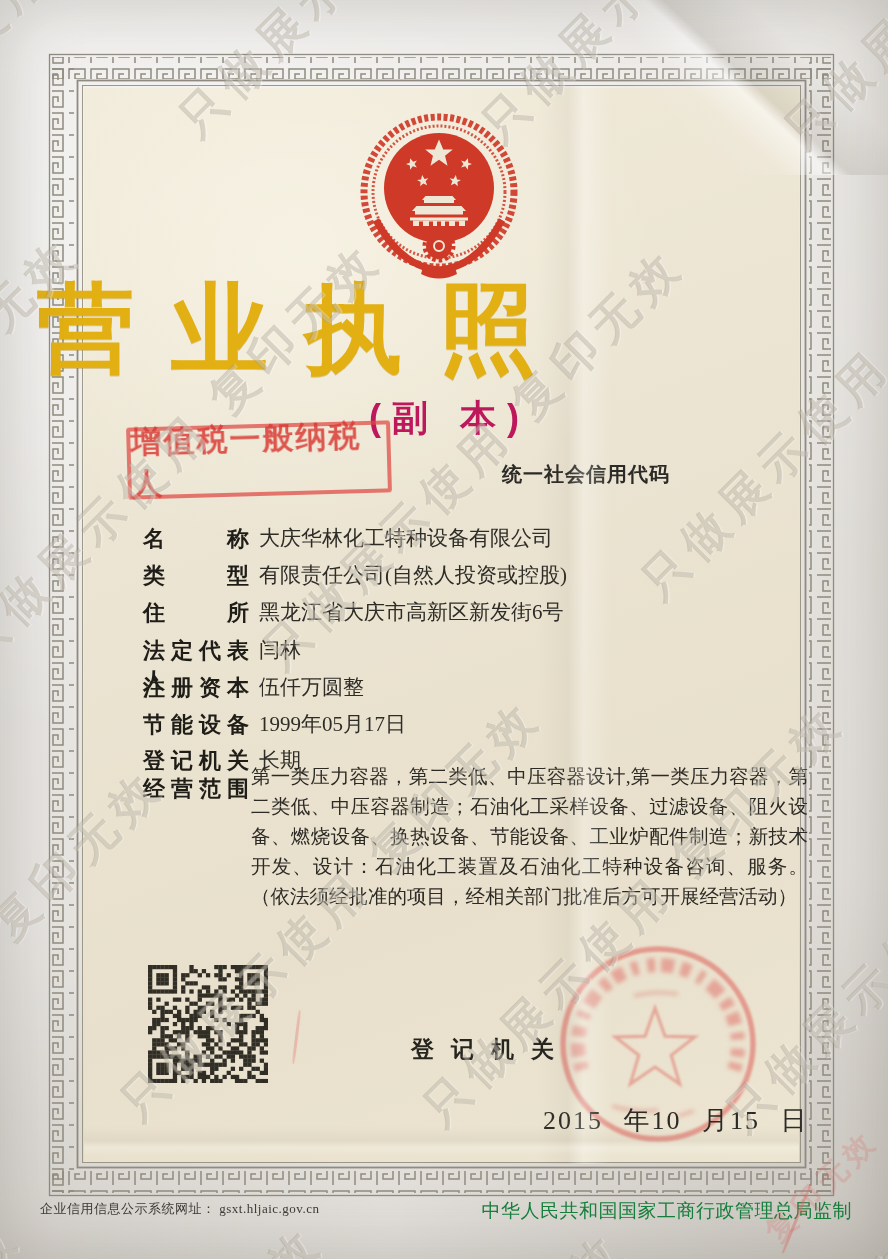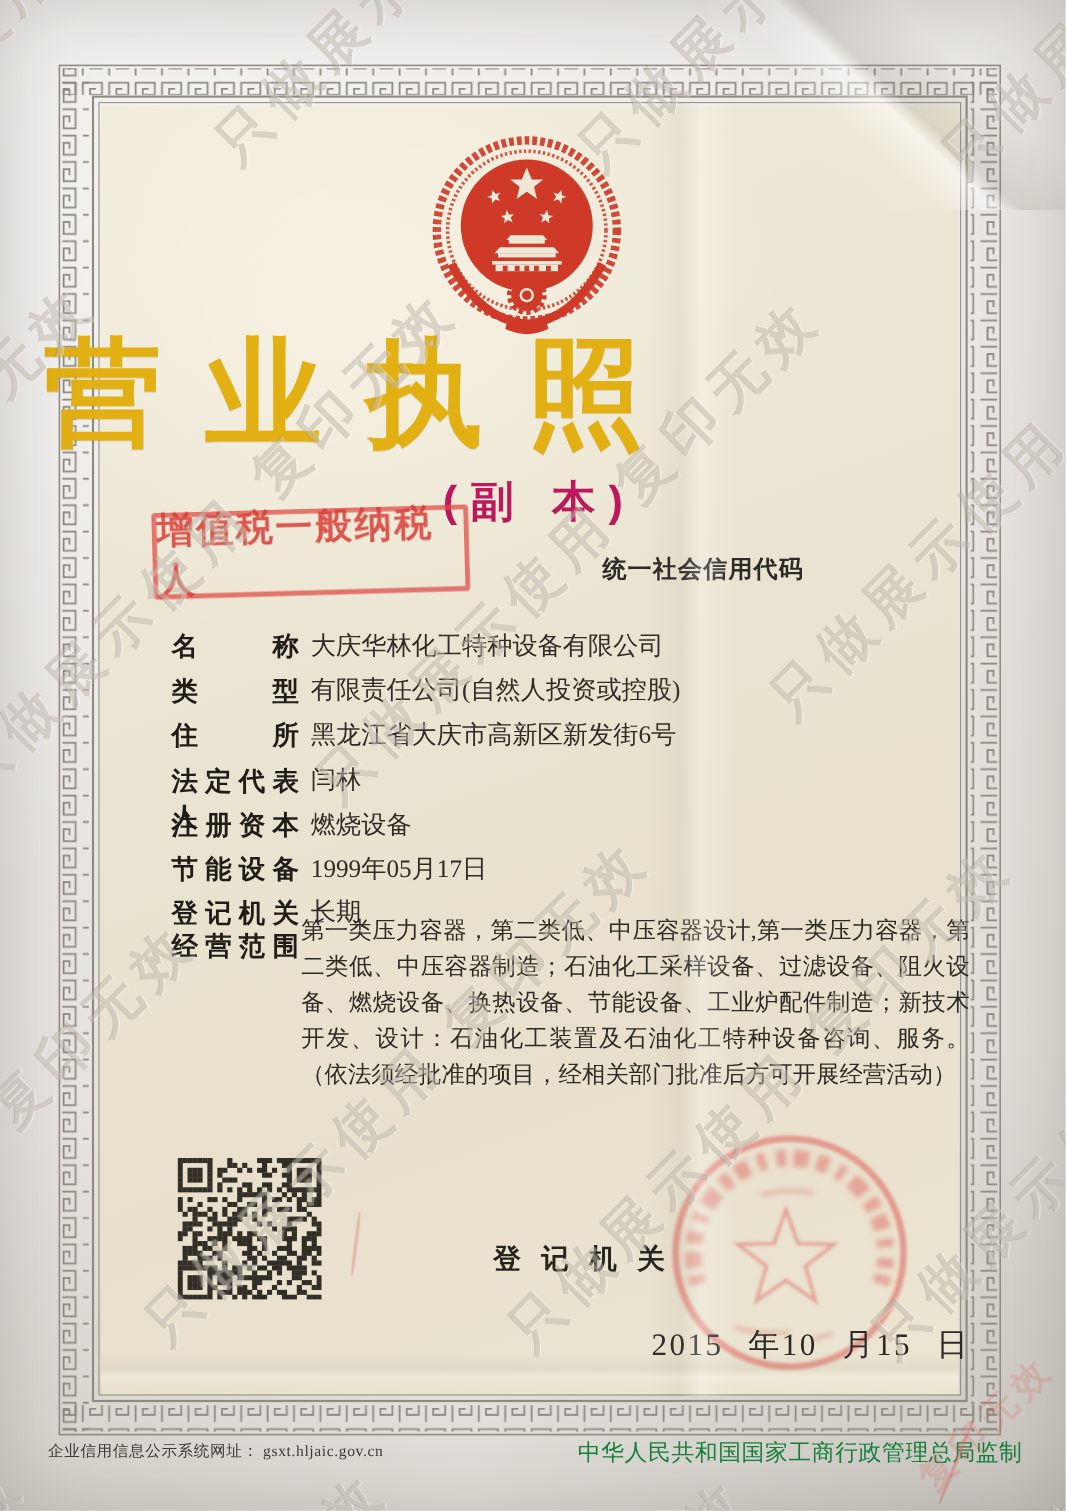--- a/index.html
+++ b/index.html
@@ -183,21 +183,21 @@
 <div class="abs field-row" style="top:598px">
   <div class="field-label">住所</div>
   <div class="field-value">黑龙江省大庆市高新区新发街6号</div>
 </div>
 <div class="abs field-row" style="top:636px">
   <div class="field-label">法定代表人</div>
   <div class="field-value">闫林</div>
 </div>
 <div class="abs field-row" style="top:673px">
   <div class="field-label">注册资本</div>
-  <div class="field-value">燃烧设备</div>
+  <div class="field-value">伍仟万圆整</div>
 </div>
 <div class="abs field-row" style="top:710px">
   <div class="field-label">节能设备</div>
   <div class="field-value">1999年05月17日</div>
 </div>
 <div class="abs field-row" style="top:746px">
   <div class="field-label">登记机关</div>
   <div class="field-value">长期</div>
 </div>
 <div class="abs field-row" style="top:774px">

